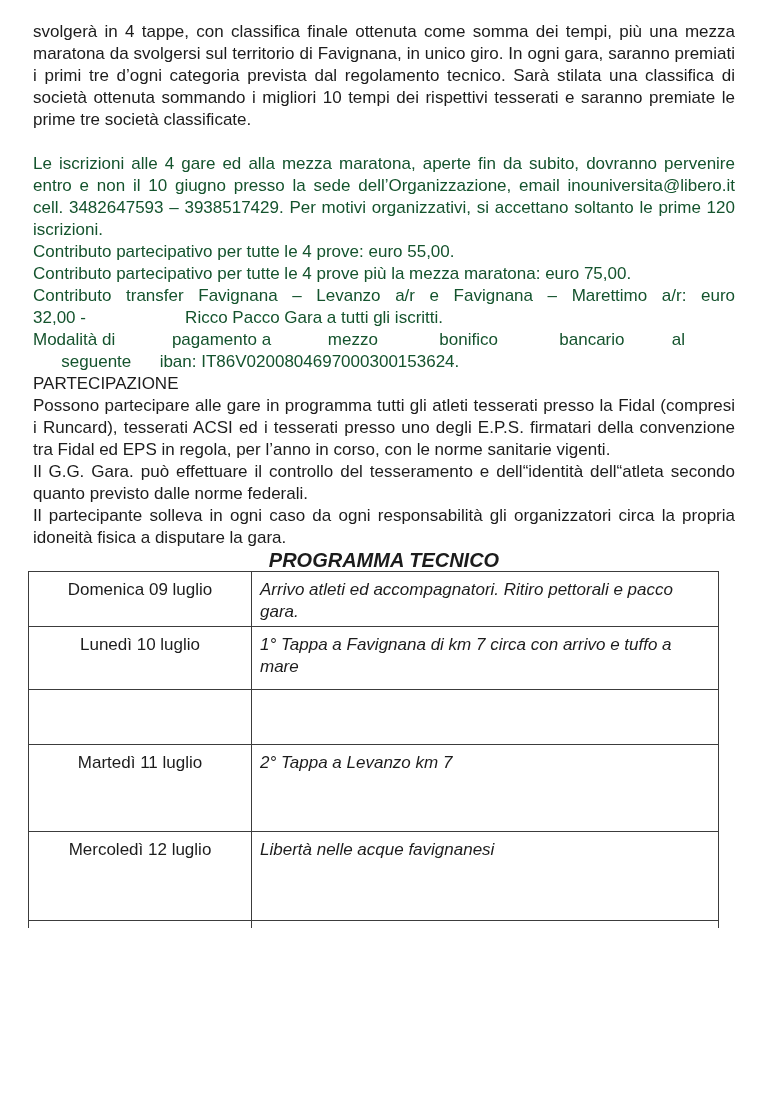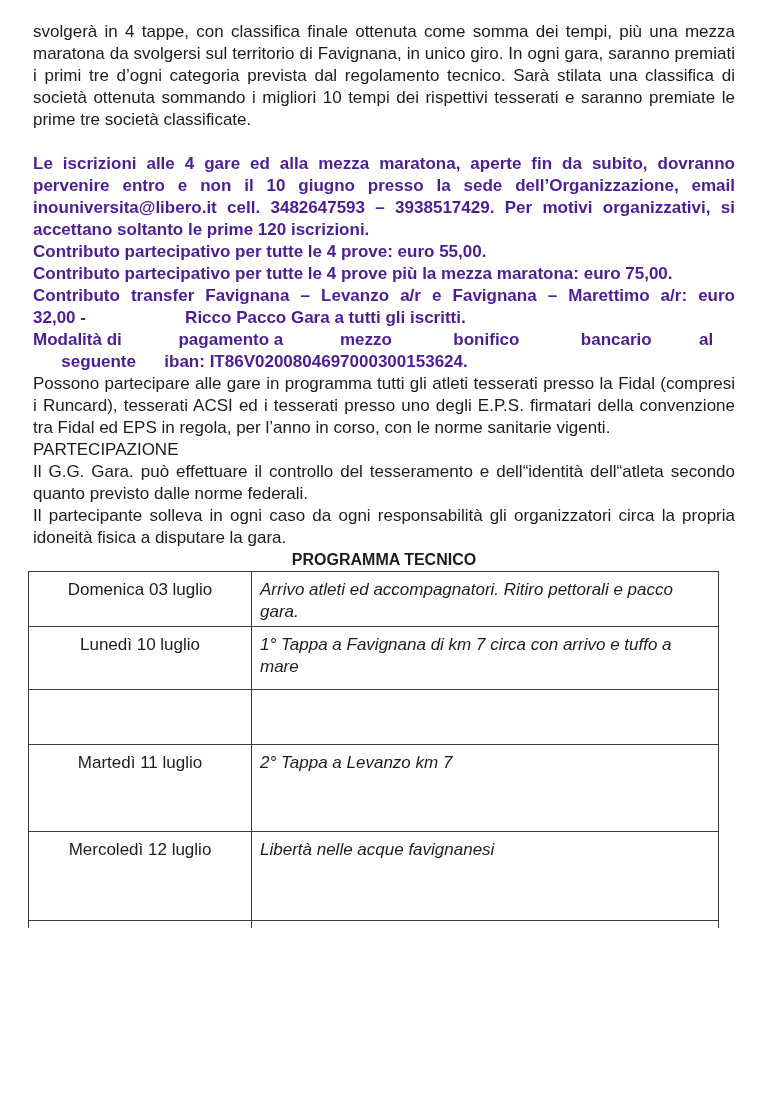--- a/index.html
+++ b/index.html
@@ -11,30 +11,31 @@
     padding: 21px 33px 0 33px;
     background: #ffffff;
     font-family: "Liberation Sans", sans-serif;
     font-size: 17px;
     line-height: 22px;
     color: #1c1c1c;
     overflow: hidden;
   }
   p.para { margin: 0; }
   .just { text-align: justify; }
-  .red { color: #4c1d95; font-weight: bold; }
+  .red { color: #14532d; font-weight: normal; }
   .stretch { text-align: justify; text-align-last: justify; }
   .pre { white-space: pre; }
   .spacer { height: 22px; }
   .prog-heading {
     margin: 0;
-    font-size: 16px;
+    font-size: 20px;
     line-height: 22px;
     font-weight: bold;
     text-align: center;
+    font-style: italic;
   }
   table.prog-table {
     border-collapse: collapse;
     table-layout: fixed;
     width: 691px;
     margin-left: -5px;
   }
   table.prog-table td {
     border: 1.5px solid #3c3c3c;
     vertical-align: top;
@@ -61,31 +62,31 @@
 
   <p class="para red">Contributo partecipativo per tutte le 4 prove: euro 55,00.</p>
   <p class="para red">Contributo partecipativo per tutte le 4 prove più la mezza maratona: euro 75,00.</p>
 
   <p class="para red stretch">Contributo transfer Favignana – Levanzo a/r e Favignana – Marettimo a/r: euro</p>
   <p class="para red pre">32,00 -                     Ricco Pacco Gara a tutti gli iscritti.</p>
 
   <p class="para red pre">Modalità di            pagamento a            mezzo             bonifico             bancario          al</p>
   <p class="para red pre">      seguente      iban: IT86V0200804697000300153624.</p>
 
+  <p class="para">PARTECIPAZIONE</p>
   <p class="para just">Possono partecipare alle gare in programma tutti gli atleti tesserati presso la Fidal (compresi i Runcard), tesserati ACSI ed i tesserati presso uno degli E.P.S. firmatari della convenzione tra Fidal ed EPS in regola, per l’anno in corso, con le norme sanitarie vigenti.</p>
-  <p class="para">PARTECIPAZIONE</p>
   <p class="para just">Il G.G. Gara. può effettuare il controllo del tesseramento e dell“identità dell“atleta secondo quanto previsto dalle norme federali.</p>
   <p class="para just">Il partecipante solleva in ogni caso da ogni responsabilità gli organizzatori circa la propria idoneità fisica a disputare la gara.</p>
 
   <h2 class="prog-heading">PROGRAMMA TECNICO</h2>
 
   <table class="prog-table">
     <tbody>
       <tr class="h55">
-        <td class="c-date">Domenica 03 luglio</td>
+        <td class="c-date">Domenica 09 luglio</td>
         <td class="c-desc">Arrivo atleti ed accompagnatori. Ritiro pettorali e pacco gara.</td>
       </tr>
       <tr class="h63">
         <td class="c-date">Lunedì 10 luglio</td>
         <td class="c-desc">1° Tappa a Favignana di km 7 circa con arrivo e tuffo a mare</td>
       </tr>
       <tr class="h55">
         <td class="c-date"></td>
         <td class="c-desc"></td>
       </tr>

